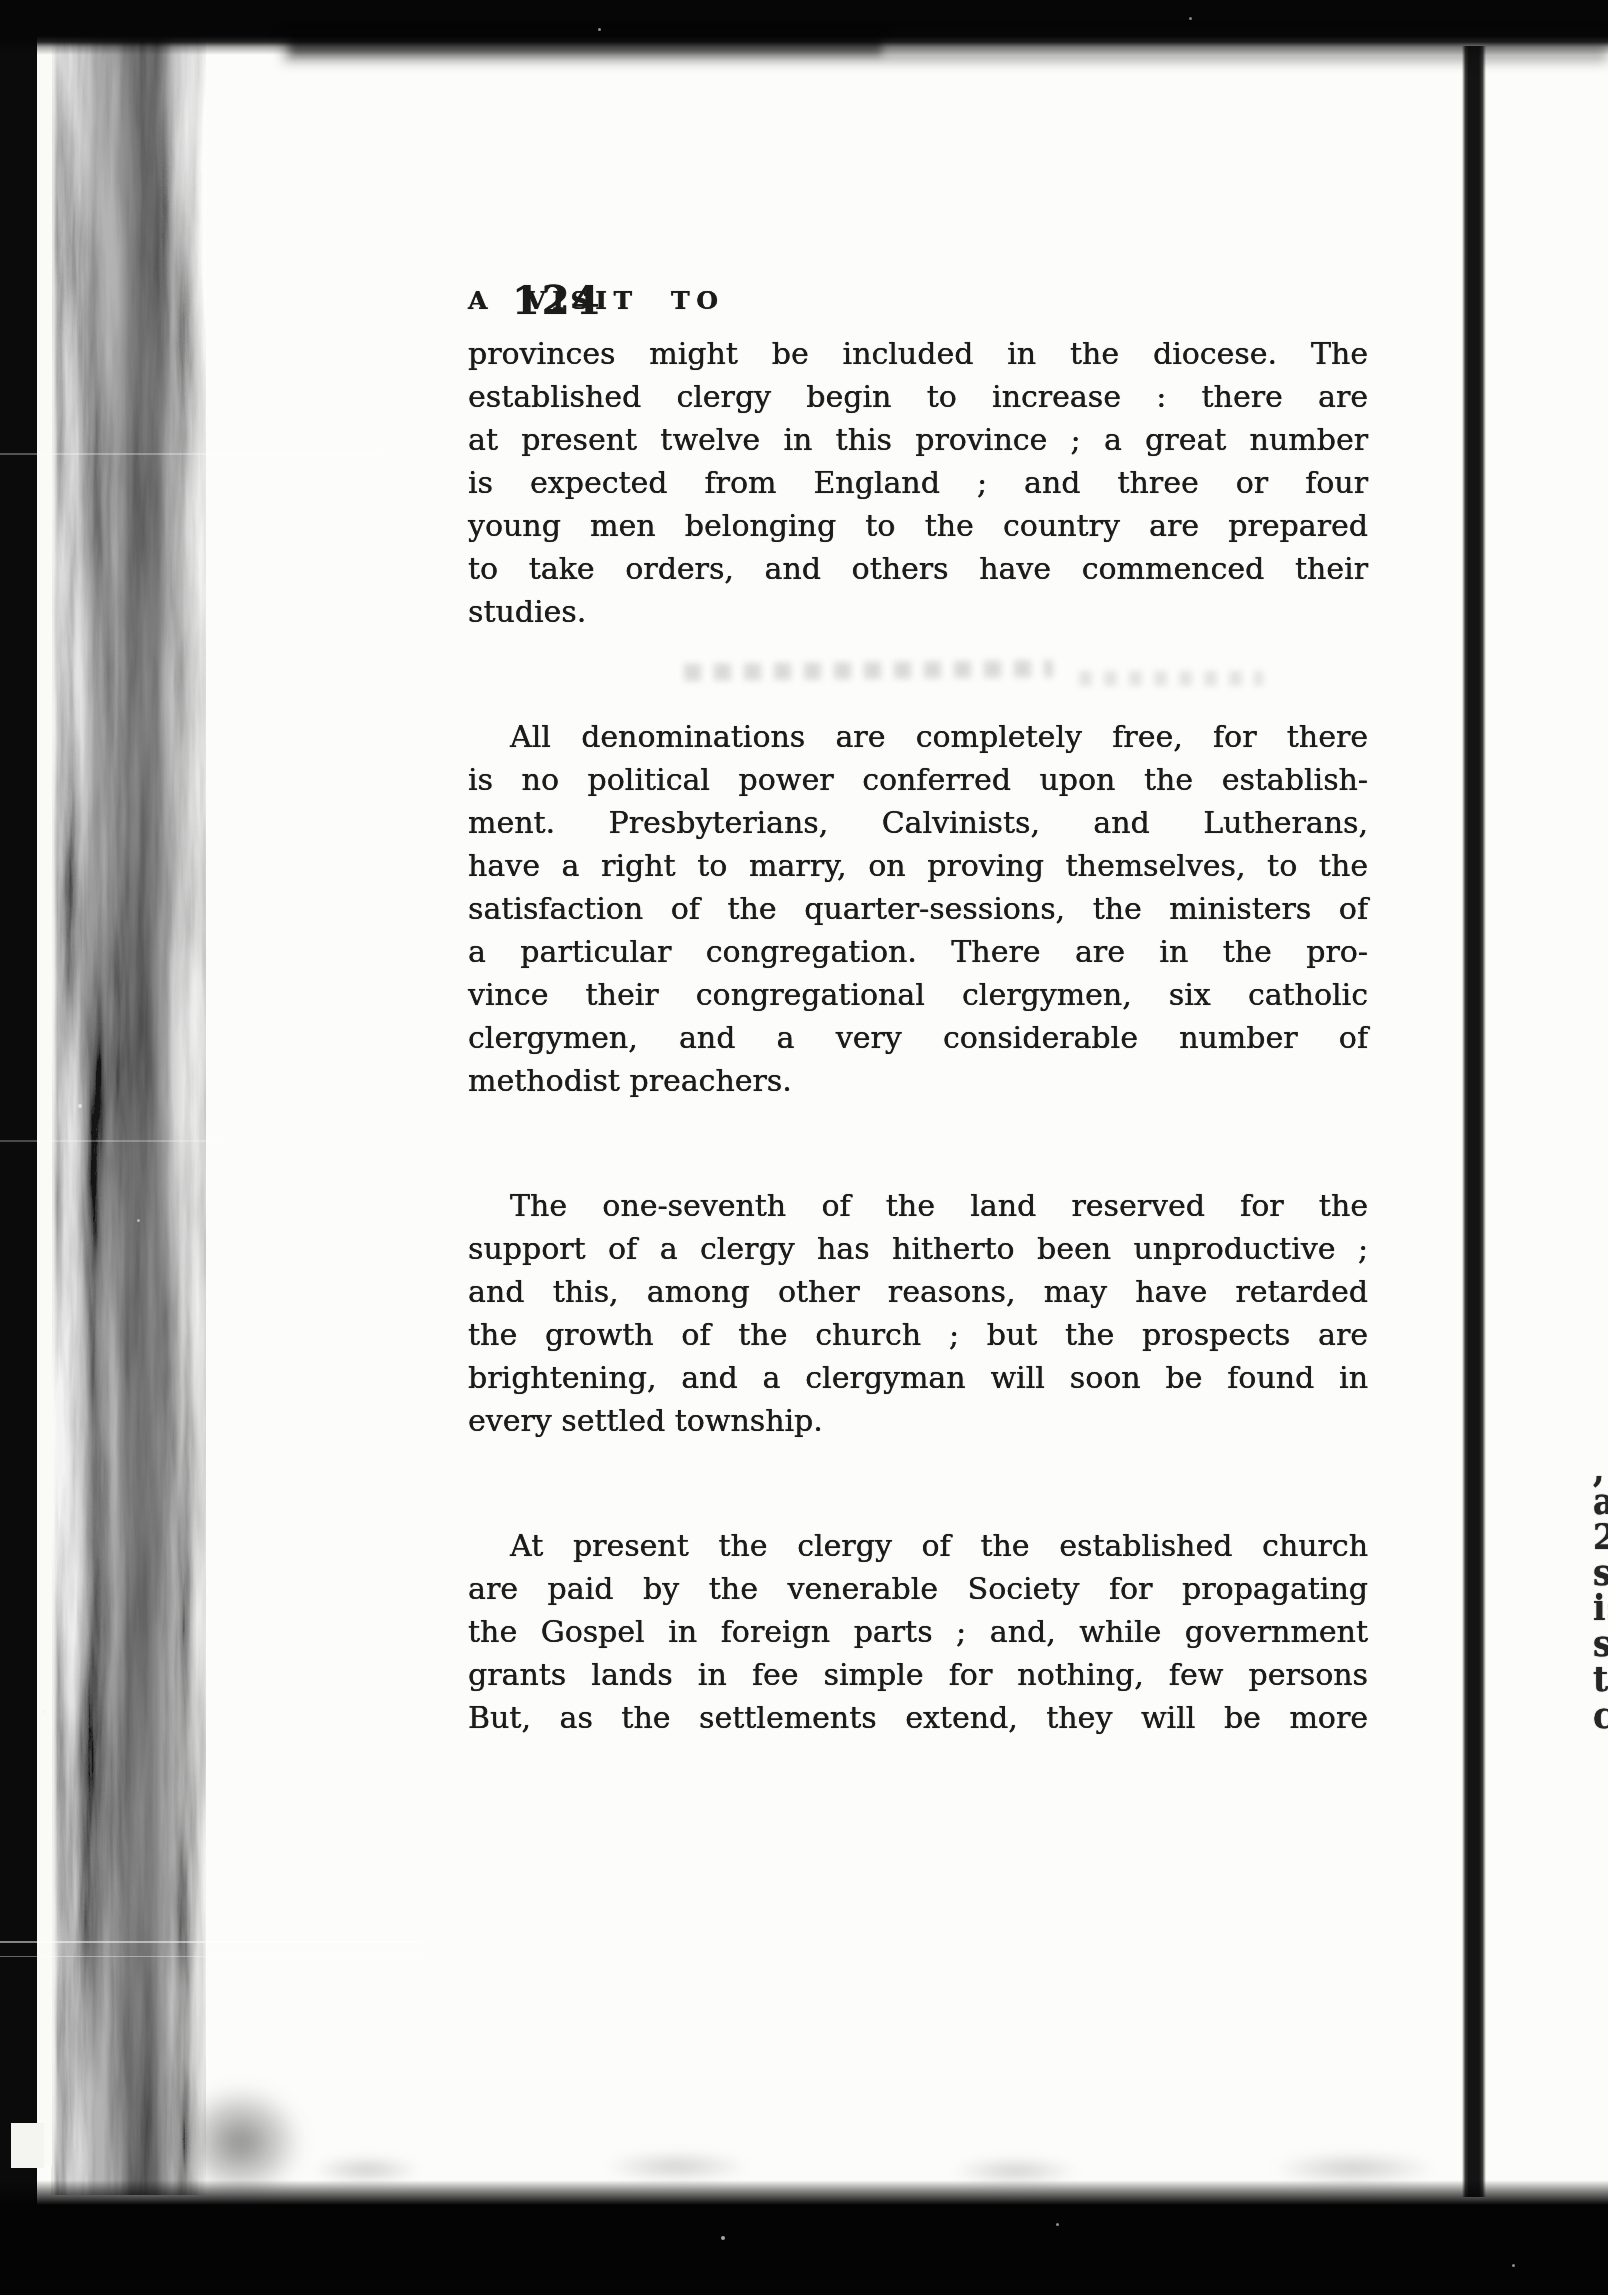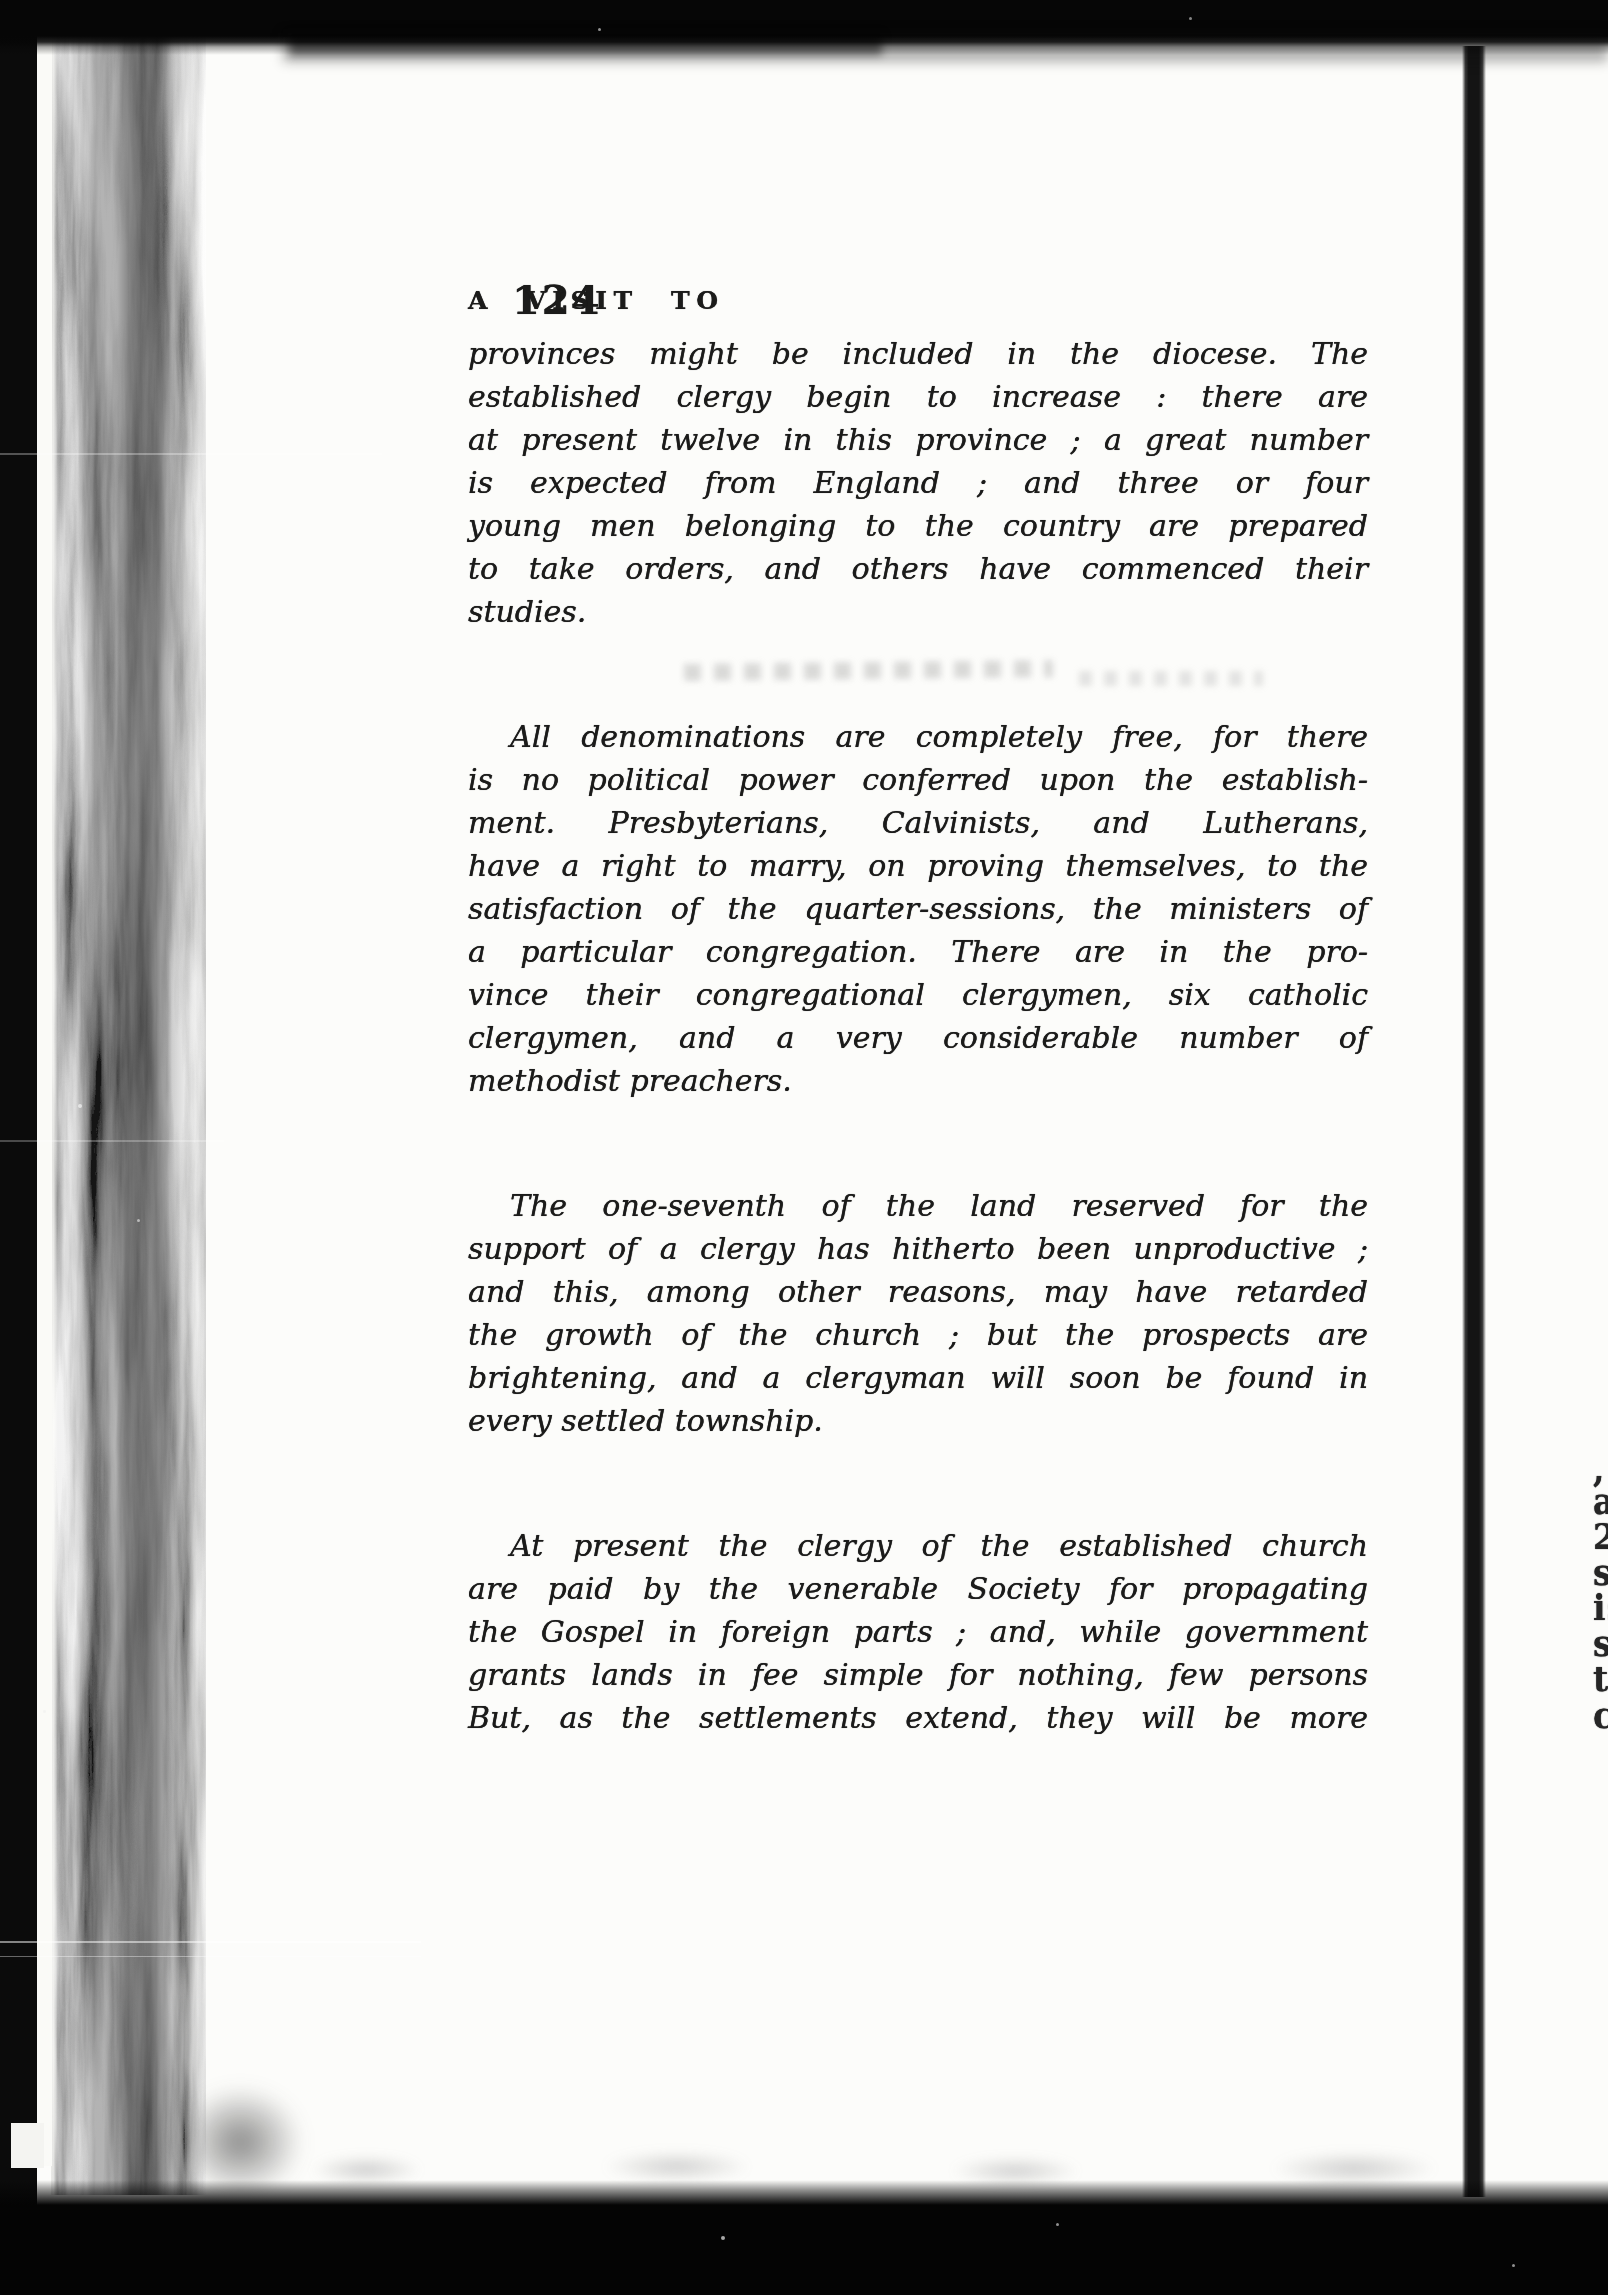--- a/index.html
+++ b/index.html
@@ -111,21 +111,21 @@
   }
   .running-title{
     position:absolute;left:468px;top:286px;width:900px;
     text-align:left;
     font-size:25px;font-weight:bold;letter-spacing:6.6px;word-spacing:17px;
   }
   .body-text{
     position:absolute;left:468px;top:332px;width:900px;
     font-size:30px;line-height:43px;
   }
-  .para{margin:0 0 82px 0;font-style:italic;}
+  .para{margin:0 0 82px 0;}
   .para:last-child{margin-bottom:14px;}
   .line{
     text-align:justify;text-align-last:justify;
     height:43px;white-space:nowrap;
   }
   .line.last{text-align-last:left;}
   .para.indent .line:first-child{text-indent:42px;}
   
   .bleed1{
     position:absolute;left:684px;top:662px;width:369px;height:17px;

